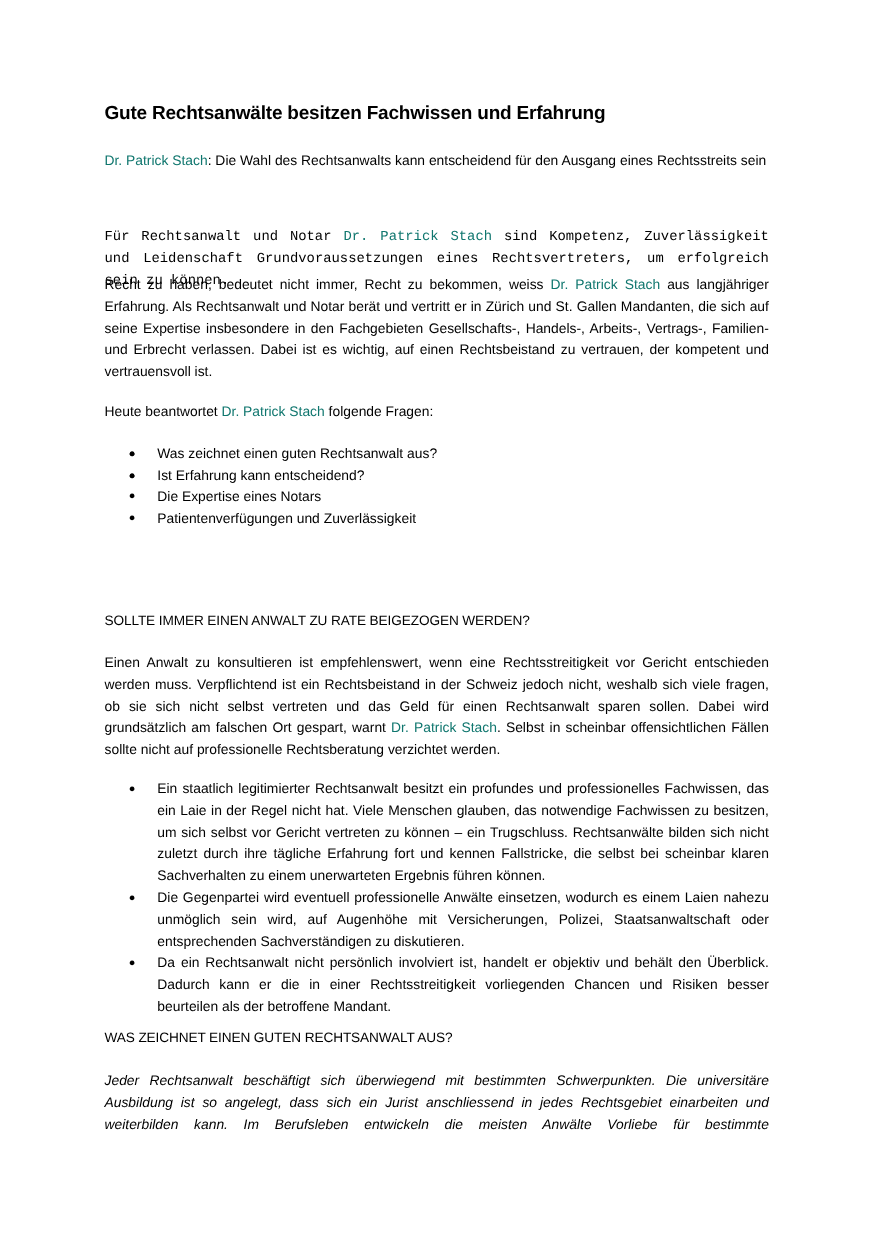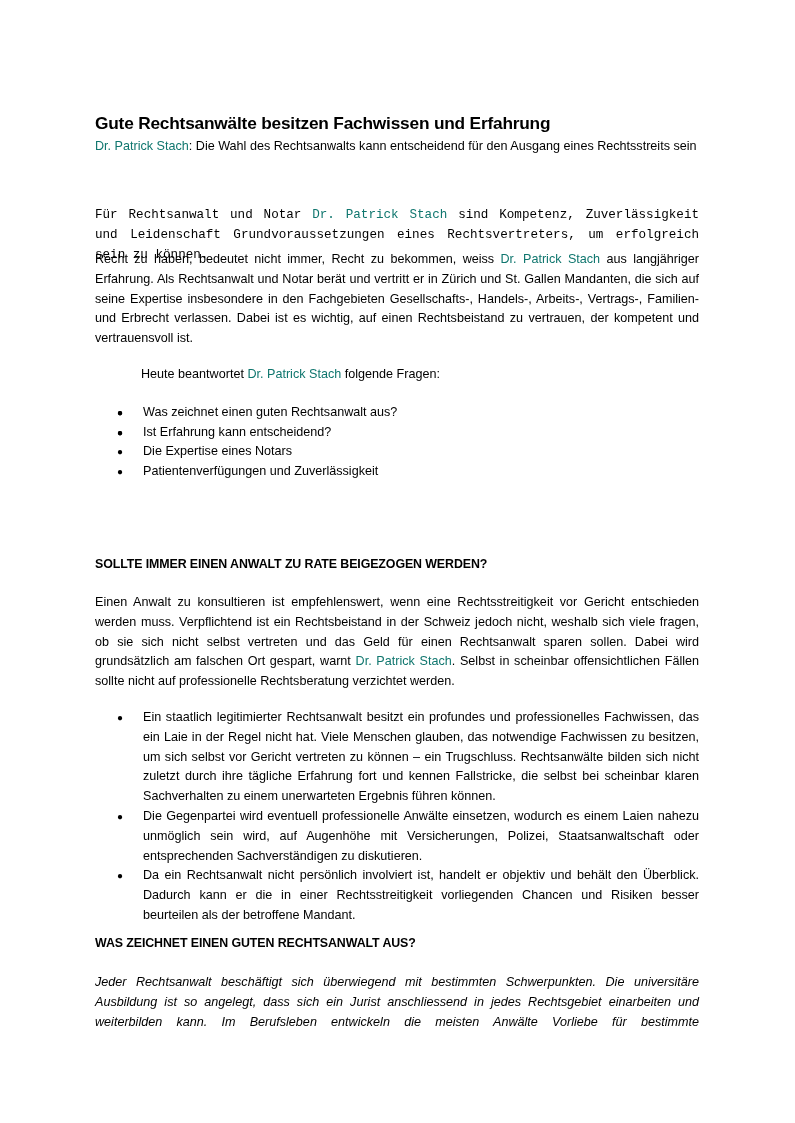--- a/index.html
+++ b/index.html
@@ -1,43 +1,43 @@
 <!DOCTYPE html>
 <html><head>
 <meta charset="utf-8">
 <style>
   html, body { margin: 0; padding: 0; background: #ffffff; }
   body { width: 795px; height: 1123px; overflow: hidden; position: relative;
          font-family: "Liberation Sans", "DejaVu Sans", sans-serif; color: #000; }
   .page { position: absolute; left: 95px; top: 0; width: 604px; }
-  .title { position: absolute; top: 113px; left: 0; font-size: 17.3px; font-weight: bold; white-space: nowrap; letter-spacing: -0.2px; }
+  .title { position: absolute; top: 92px; left: 0; font-size: 17.3px; font-weight: bold; white-space: nowrap; letter-spacing: -0.2px; }
   .p { position: absolute; left: 0; width: 604px; font-size: 12.6px; line-height: 19.8px; text-align: justify; margin: 0; }
   .p.last-justify { text-align-last: justify; font-style: italic; }
   .red { color: #0f766e; }
-  .h2 { position: absolute; left: 0; font-size: 12.4px; font-weight: bold; white-space: nowrap; letter-spacing: -0.1px; }
+  .h2 { position: absolute; left: 0; font-size: 12.4px; font-weight: normal; white-space: nowrap; letter-spacing: -0.1px; }
   ul.q { position: absolute; left: 0; margin: 0; padding: 0; list-style: none; font-size: 12.6px; line-height: 19.6px; }
   ul.q li { position: relative; padding-left: 48px; white-space: nowrap; }
   ul.q li .bullet, ul.b li .bullet { position: absolute; left: 22px; top: 0; font-size: 10px; }
   ul.b { position: absolute; left: 0; width: 604px; margin: 0; padding: 0; list-style: none; font-size: 12.6px; line-height: 19.8px; }
   ul.b li { position: relative; padding-left: 48px; text-align: justify; }
 </style>
 </head>
 <body>
 
 <div class="page">
 
   <div class="title">Gute Rechtsanwälte besitzen Fachwissen und Erfahrung</div>
 
   <p class="p" style="top:137px;"><span class="red">Dr. Patrick Stach</span><span>: Die Wahl des Rechtsanwalts kann entscheidend für den Ausgang eines Rechtsstreits sein</span></p>
 
   <p class="p" style="top:206px;font-family:Liberation Mono, monospace;"><span>Für Rechtsanwalt und Notar </span><span class="red">Dr. Patrick Stach</span><span> sind Kompetenz, Zuverlässigkeit und Leidenschaft Grundvoraussetzungen eines Rechtsvertreters, um erfolgreich sein zu können.</span></p>
 
   <p class="p" style="top:250px;"><span>Recht zu haben, bedeutet nicht immer, Recht zu bekommen, weiss </span><span class="red">Dr. Patrick Stach</span><span> aus langjähriger Erfahrung. Als Rechtsanwalt und Notar berät und vertritt er in Zürich und St. Gallen Mandanten, die sich auf seine Expertise insbesondere in den Fachgebieten Gesellschafts-, Handels-, Arbeits-, Vertrags-, Familien- und Erbrecht verlassen. Dabei ist es wichtig, auf einen Rechtsbeistand zu vertrauen, der kompetent und vertrauensvoll ist.</span></p>
 
-  <p class="p" style="top:365px;margin-left:46px;"><span>Heute beantwortet </span><span class="red">Dr. Patrick Stach</span><span> folgende Fragen:</span></p>
+  <p class="p" style="top:365px;"><span>Heute beantwortet </span><span class="red">Dr. Patrick Stach</span><span> folgende Fragen:</span></p>
 
   <ul class="q" style="top:403px;">
     <li><span class="bullet">●</span></li>
     <li><span class="bullet">●</span><span>Was zeichnet einen guten Rechtsanwalt aus?</span></li>
     <li><span class="bullet">●</span></li>
     <li><span class="bullet">●</span><span>Ist Erfahrung kann entscheidend?</span></li>
     <li><span class="bullet">●</span><span>Die Expertise eines Notars</span></li>
     <li><span class="bullet">●</span><span>Patientenverfügungen und Zuverlässigkeit</span></li>
   </ul>
 

